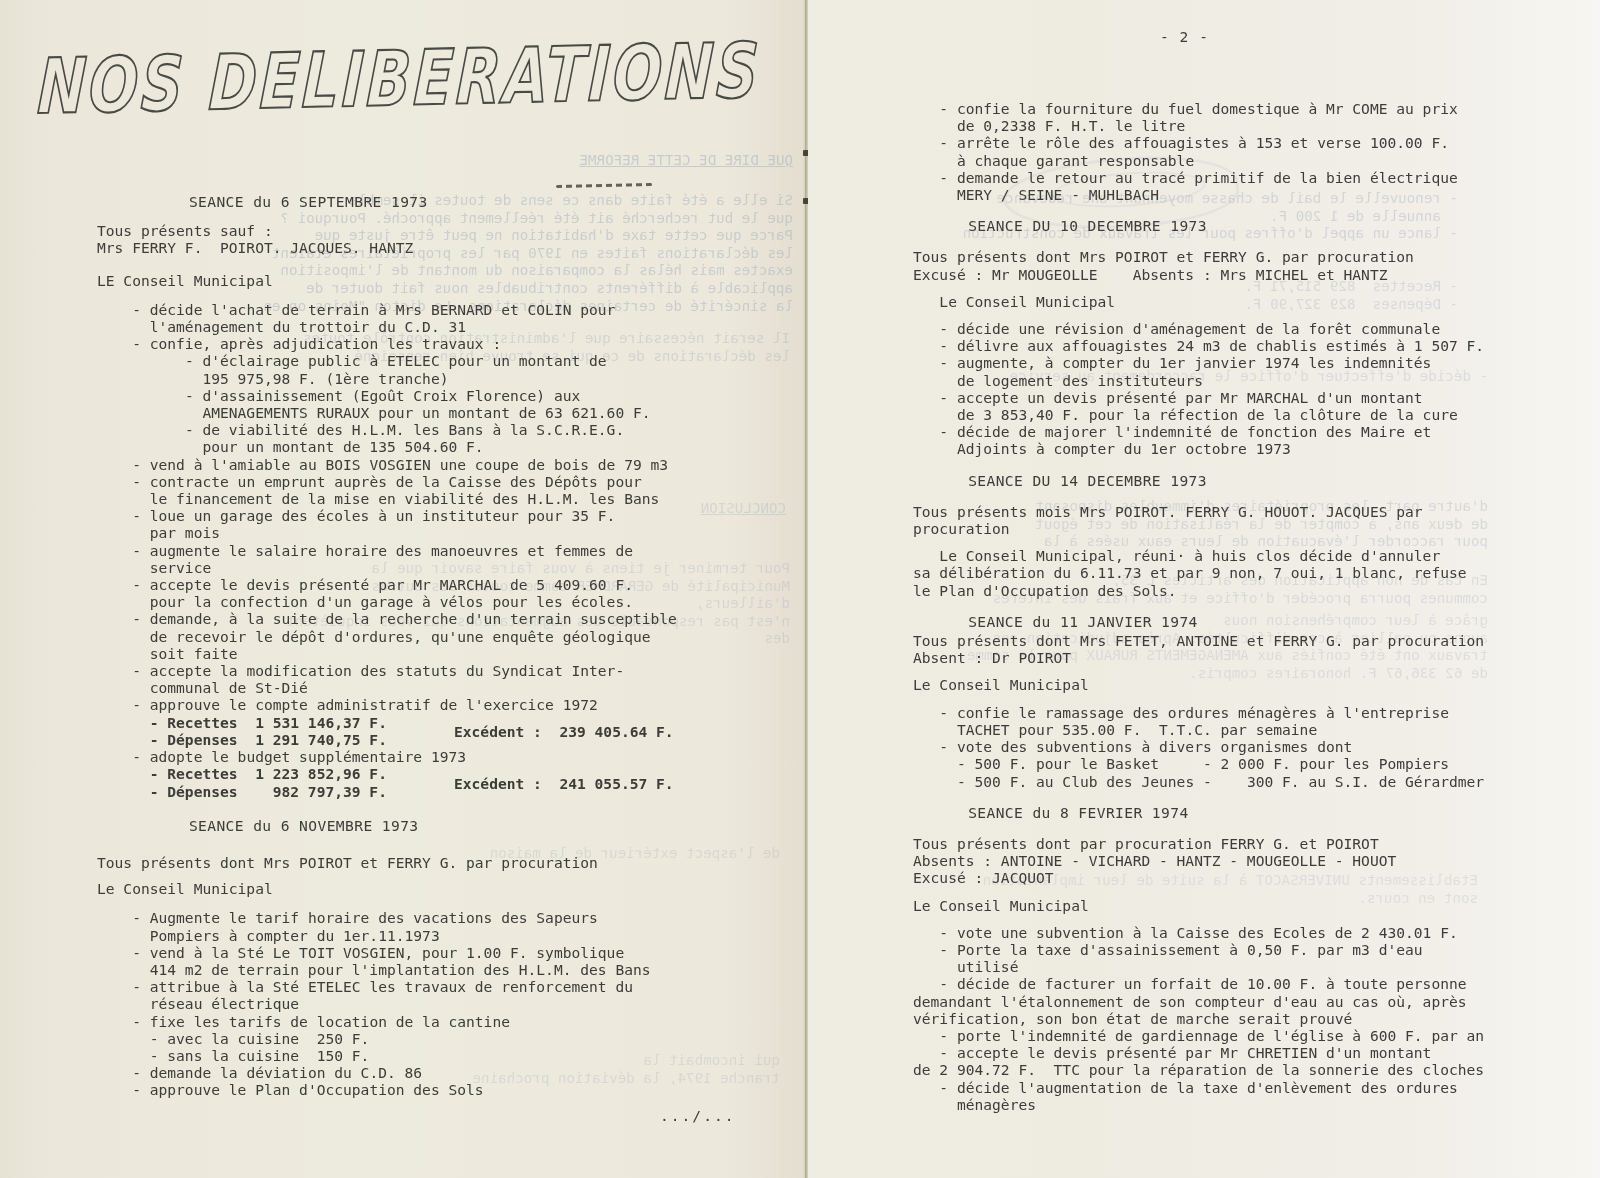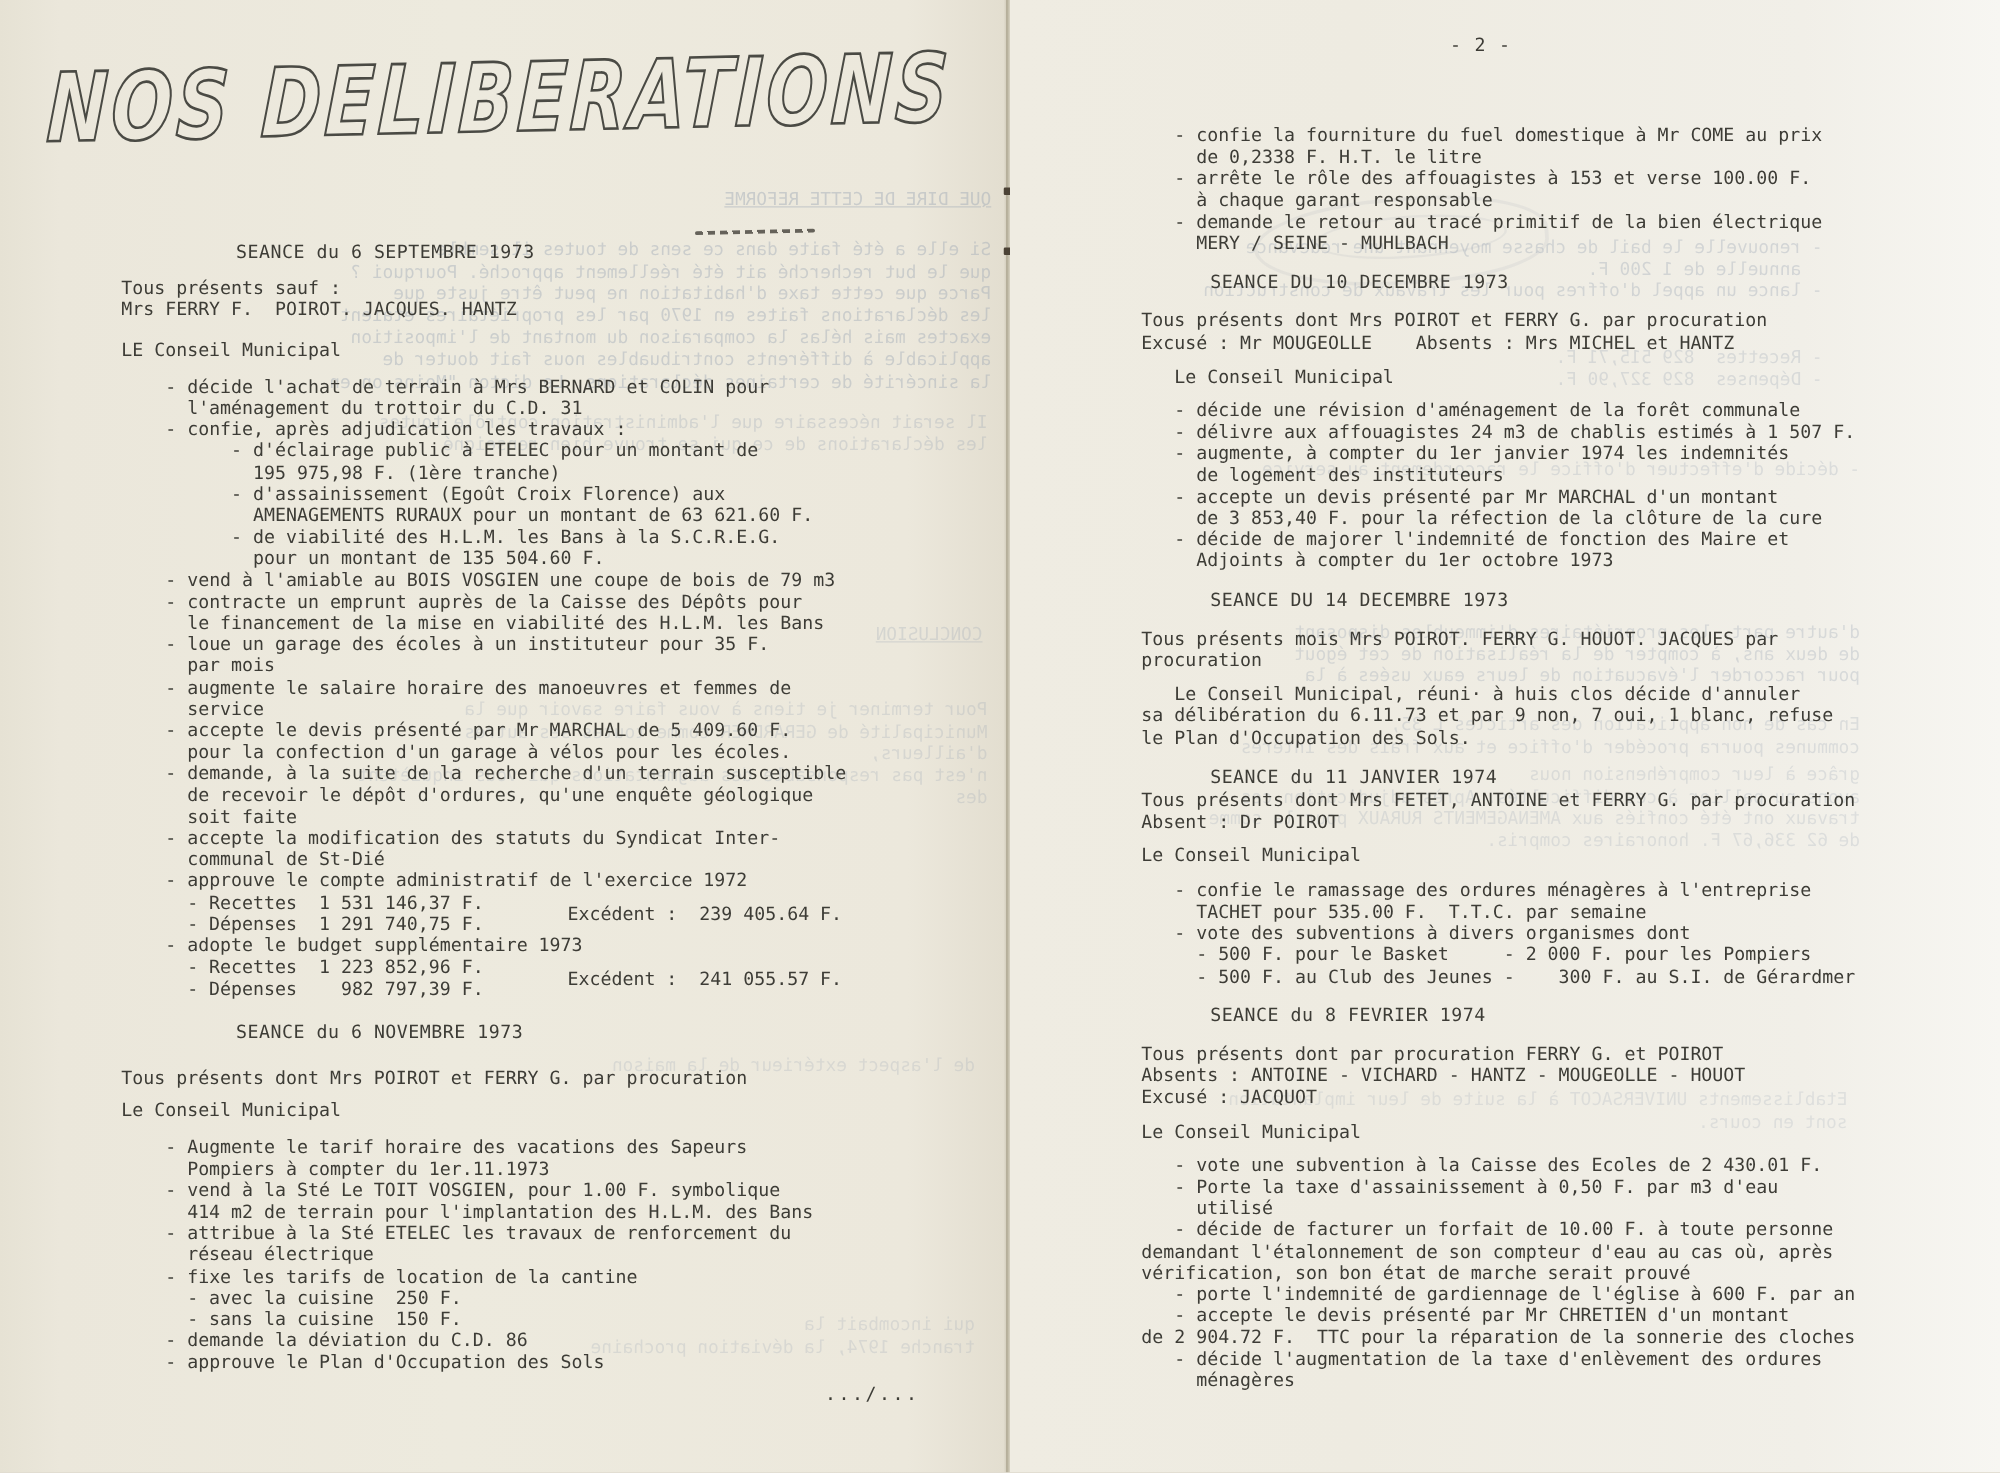--- a/index.html
+++ b/index.html
@@ -35,21 +35,21 @@
     background:repeating-linear-gradient(90deg,#38352e 0 6px,transparent 6px 10px);
     transform:rotate(-1.2deg); border-radius:2px;
   }
 
   .content { position:absolute; white-space:pre-wrap; font-size:14.6px; line-height:17.2px; }
   .page-left  .content { left:97px; top:193px; width:695px; }
   .page-right .content { left:105px; top:100px; width:700px; }
 
   .block { white-space:pre-wrap; }
   .heading { letter-spacing:.4px; }
-  .ledger { position:relative; }
+  .ledger { position:relative;font-weight:bold; }
   .ledger-left { display:block; white-space:pre-wrap; }
   .ledger-right { position:absolute; left:357px; top:50%; transform:translateY(-46%); white-space:pre; }
   .dots { padding-left:563px; letter-spacing:2px; }
 
   .page-number { position:absolute; left:352px; top:28px; font-size:14.6px; letter-spacing:1px; }
 
   .ghost {
     position:absolute; color:#9aa5b4; white-space:pre-wrap;
     font-size:14.2px; line-height:17.6px;
     transform:scaleX(-1); filter:blur(.4px);

